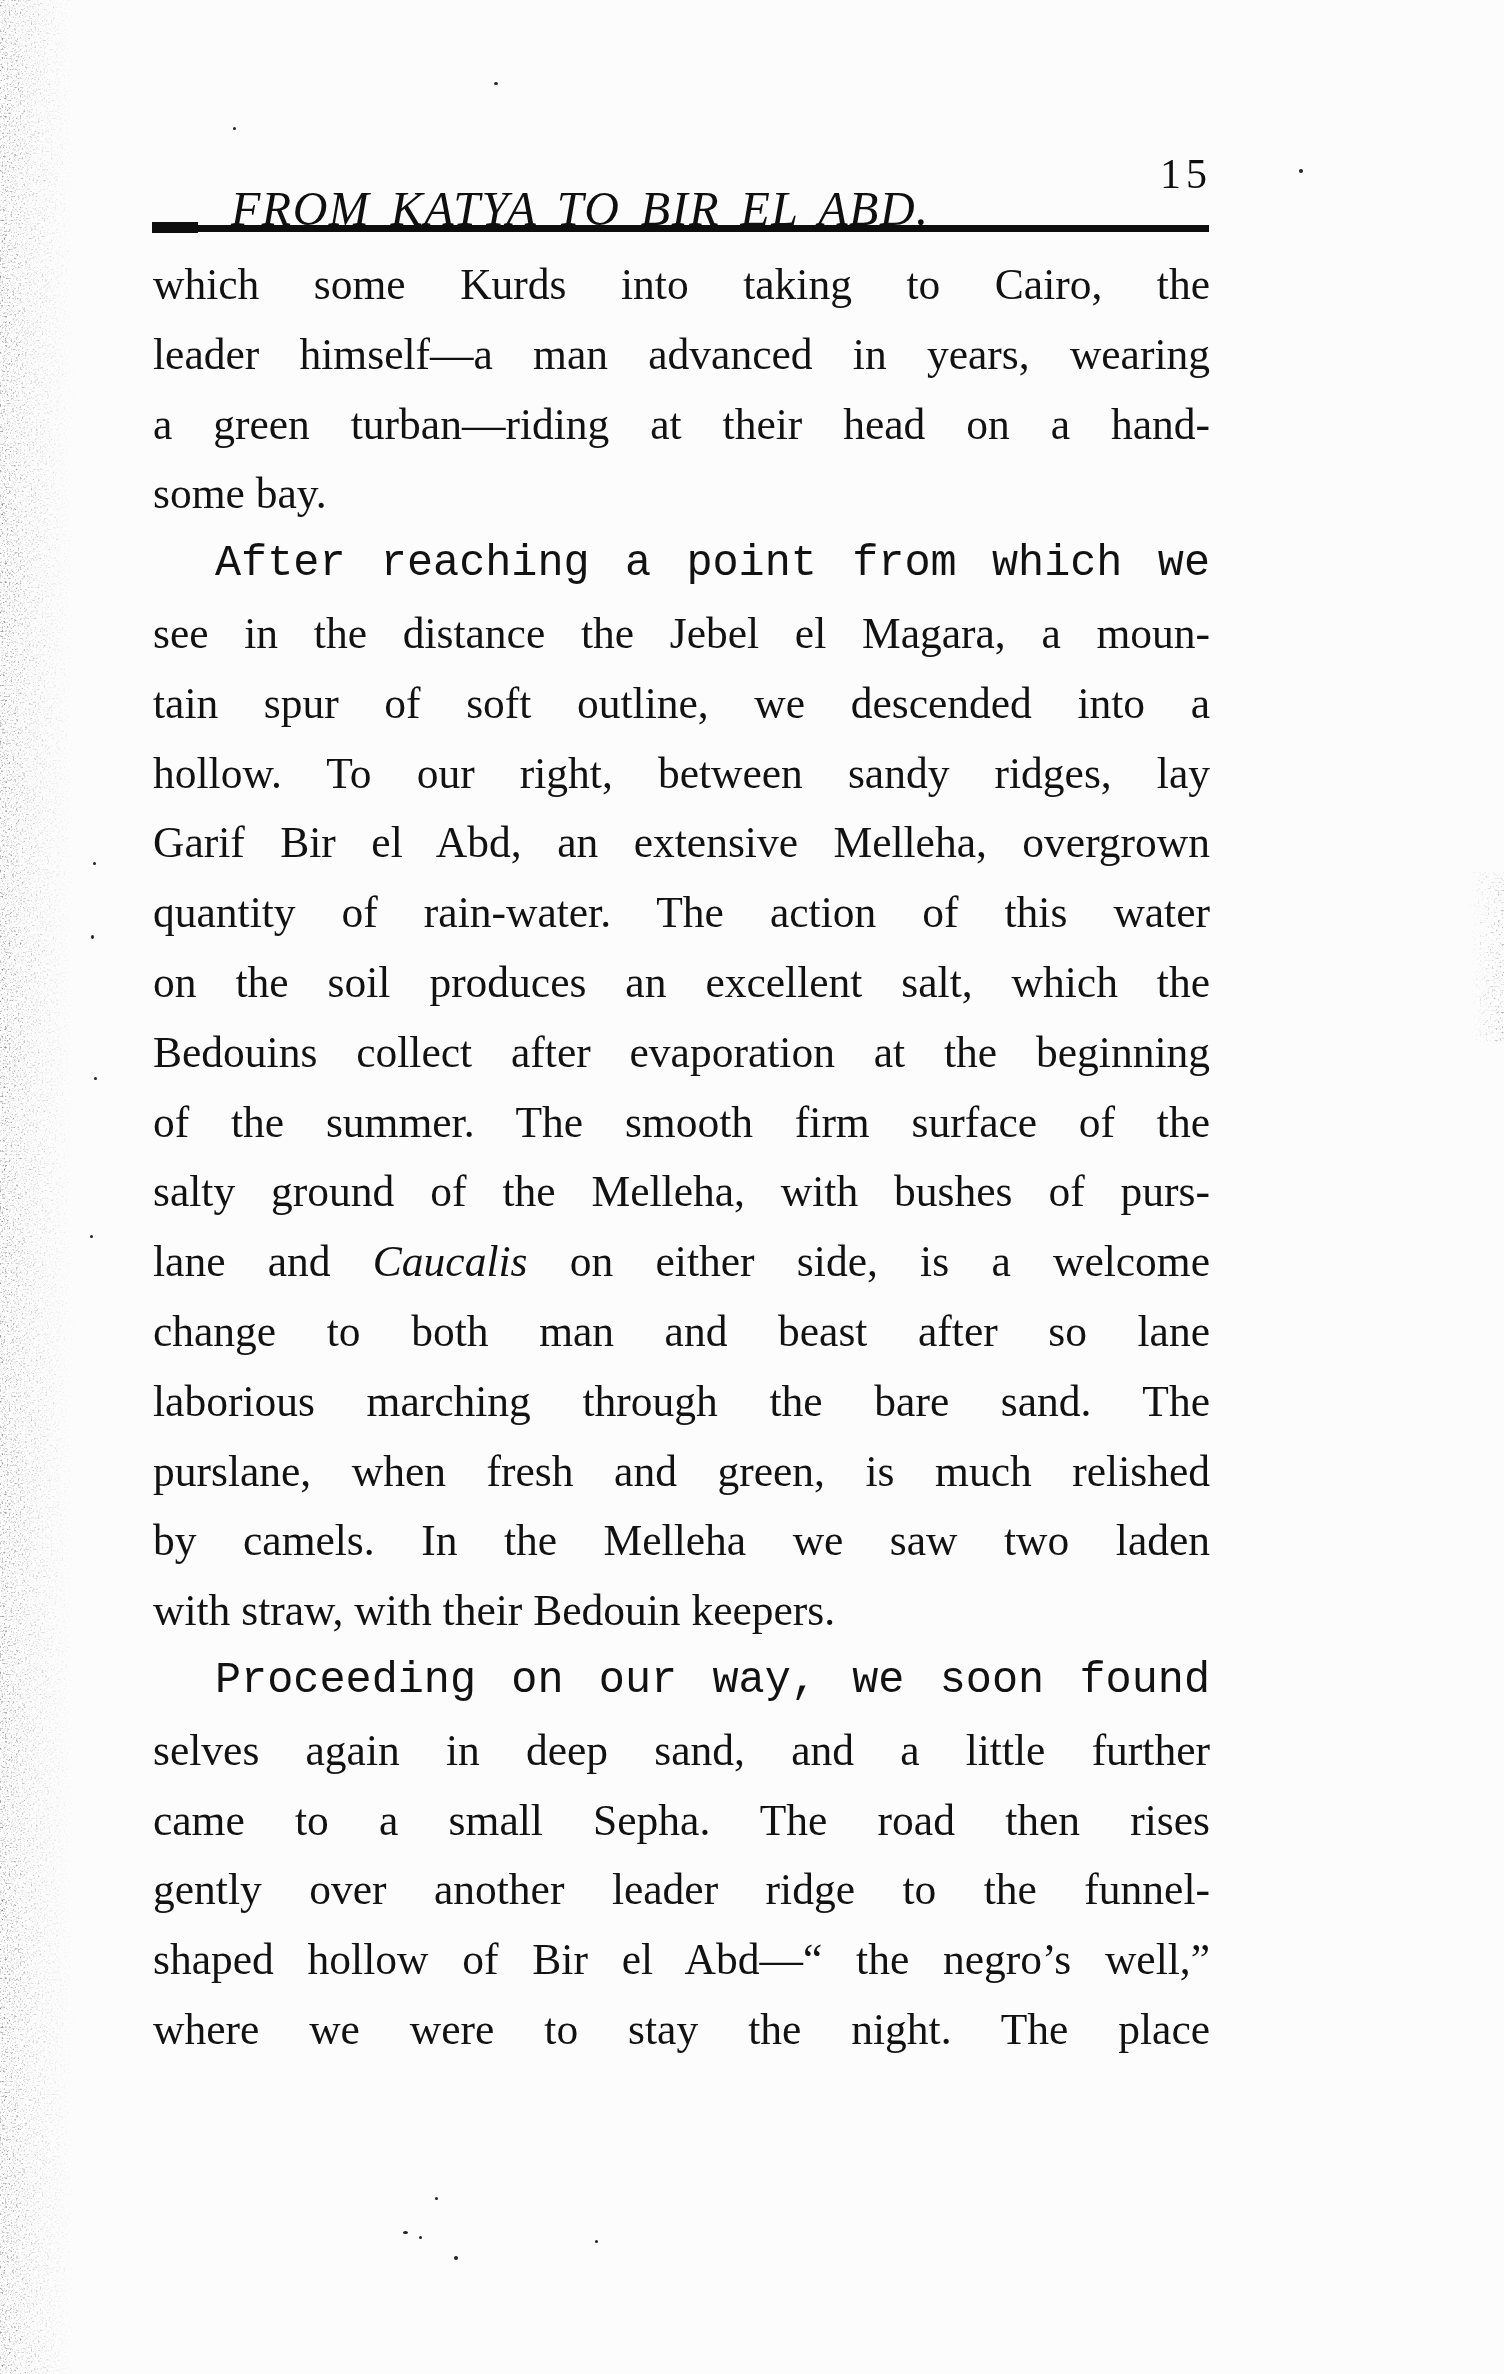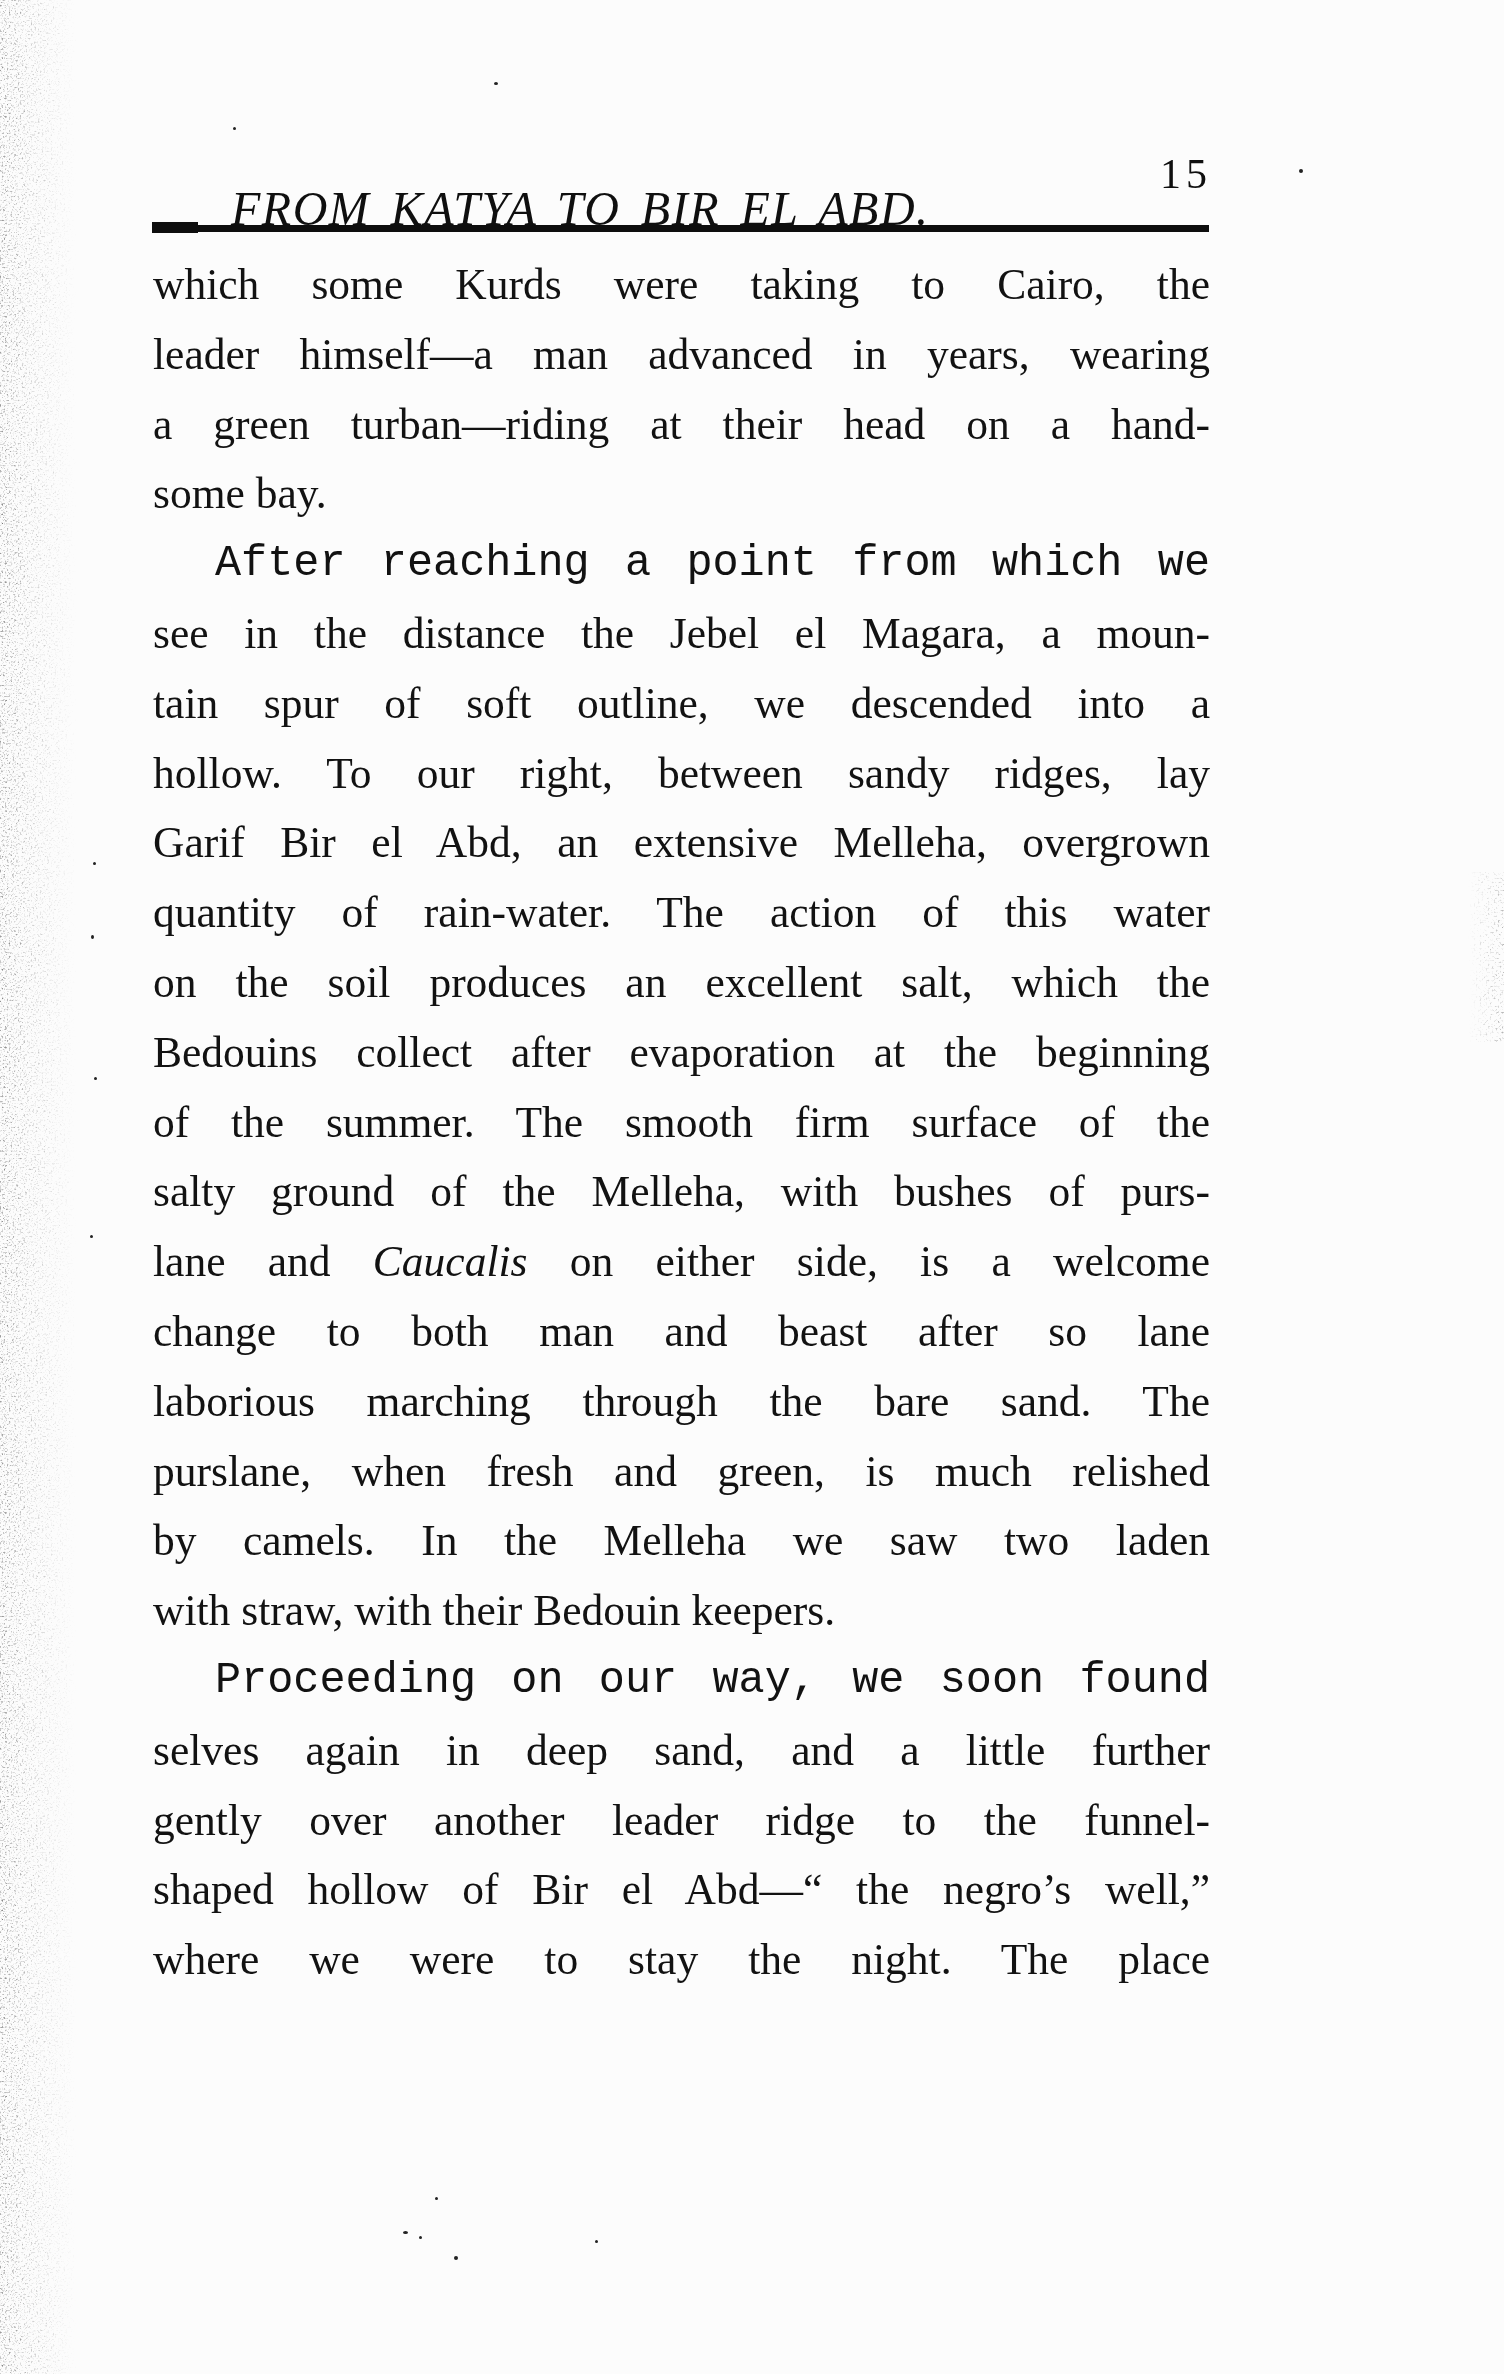--- a/index.html
+++ b/index.html
@@ -95,21 +95,21 @@
       <feColorMatrix type="matrix" values="0 0 0 0 0  0 0 0 0 0  0 0 0 0 0  1 1 1 0 -1.6"></feColorMatrix>
     </filter>
     <rect width="38" height="170" filter="url(#speckR)"></rect>
   </svg>
 
   <div class="running-head-title">FROM KATYA TO BIR EL ABD.</div>
   <div class="page-number">15</div>
   <div class="head-rule"></div>
 
   <div class="text-block">
-      <div class="line"><span>which some Kurds were taking to Cairo, the</span></div>
+      <div class="line"><span>which some Kurds into taking to Cairo, the</span></div>
       <div class="line"><span>leader himself—a man advanced in years, wearing</span></div>
       <div class="line"><span>a green turban—riding at their head on a hand-</span></div>
       <div class="line no-just"><span>some bay.</span></div>
       <div class="line indent"><span>After reaching a point from which we could</span></div>
       <div class="line"><span>see in the distance the Jebel el Magara, a moun-</span></div>
       <div class="line"><span>tain spur of soft outline, we descended into a</span></div>
       <div class="line"><span>hollow. To our right, between sandy ridges, lay</span></div>
       <div class="line"><span>Garif Bir el Abd, an extensive Melleha, overgrown</span></div>
       <div class="line"><span>quantity of rain-water. The action of this water</span></div>
       <div class="line"><span>on the soil produces an excellent salt, which the</span></div>
@@ -117,20 +117,21 @@
       <div class="line"><span>of the summer. The smooth firm surface of the</span></div>
       <div class="line"><span>salty ground of the Melleha, with bushes of purs-</span></div>
       <div class="line"><span>lane and </span><span class="em">Caucalis</span><span> on either side, is a welcome</span></div>
       <div class="line"><span>change to both man and beast after so lane</span></div>
       <div class="line"><span>laborious marching through the bare sand. The</span></div>
       <div class="line"><span>purslane, when fresh and green, is much relished</span></div>
       <div class="line"><span>by camels. In the Melleha we saw two laden</span></div>
       <div class="line no-just"><span>with straw, with their Bedouin keepers.</span></div>
       <div class="line indent"><span>Proceeding on our way, we soon found our-</span></div>
       <div class="line"><span>selves again in deep sand, and a little further</span></div>
+      <div class="line"><span>came to a small Sepha. The road then rises</span></div>
       <div class="line"><span>gently over another leader ridge to the funnel-</span></div>
       <div class="line"><span>shaped hollow of Bir el Abd—“ the negro’s well,”</span></div>
       <div class="line"><span>where we were to stay the night. The place</span></div>
     </div>
 
   <div class="speck" style="left:233px;top:127px;width:3px;height:3px;"></div>
   <div class="speck" style="left:494px;top:82px;width:4px;height:3px;"></div>
   <div class="speck" style="left:1299px;top:169px;width:4px;height:4px;"></div>
   <div class="speck" style="left:93px;top:862px;width:3px;height:3px;"></div>
   <div class="speck" style="left:91px;top:935px;width:3px;height:4px;"></div>

